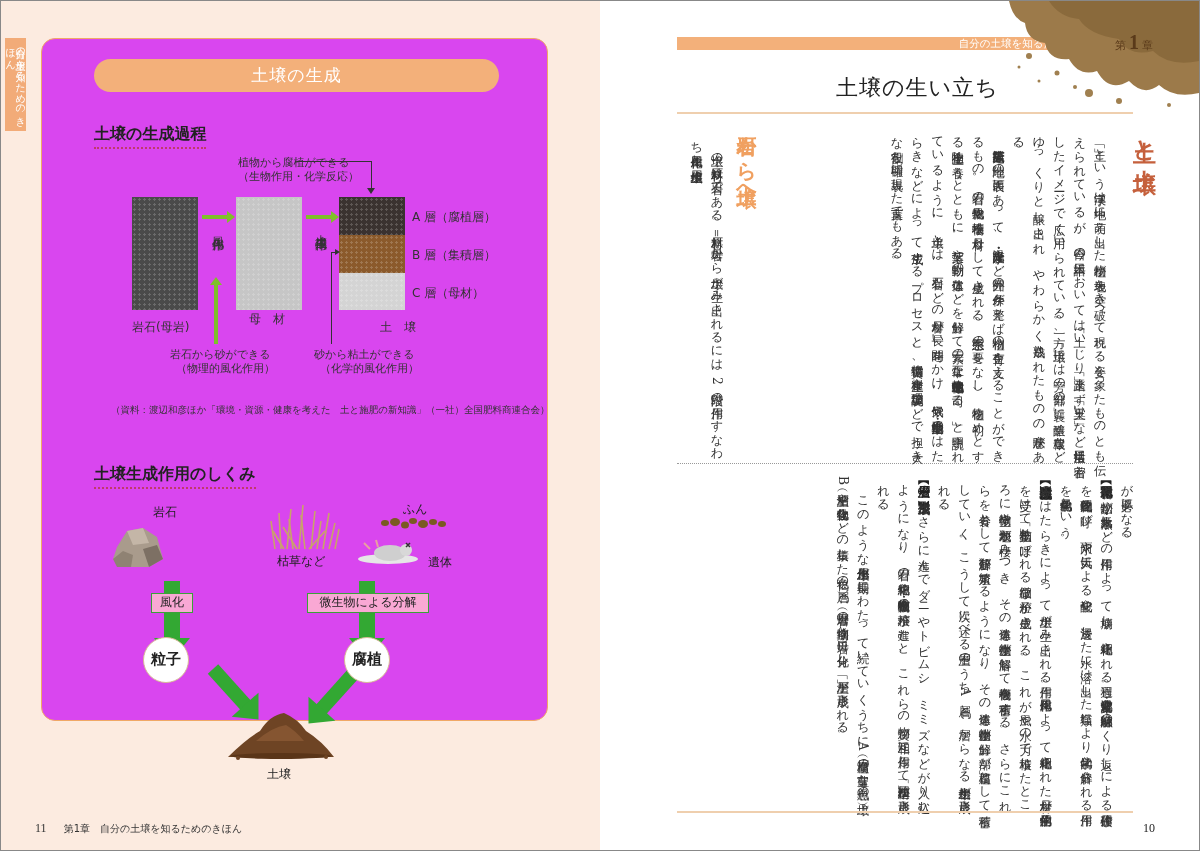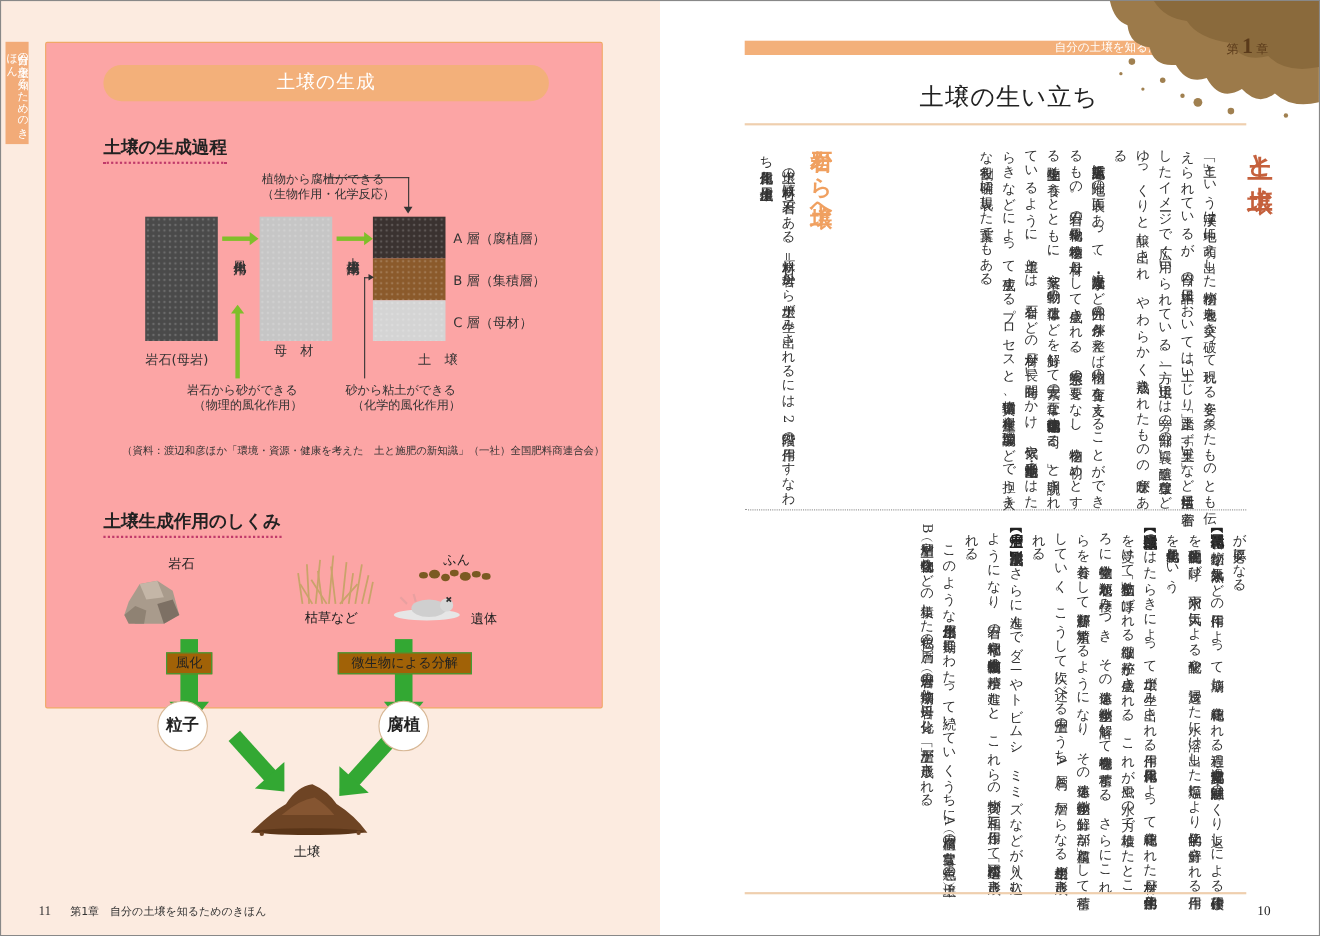--- a/index.html
+++ b/index.html
@@ -2,21 +2,21 @@
 <html><head>
 <meta charset="utf-8">
 <style>
   * { box-sizing: border-box; margin: 0; padding: 0; }
   html, body { width: 1200px; height: 851px; overflow: hidden; background: #fff; }
   body { position: relative; font-family: "DejaVu Sans", "Liberation Sans", sans-serif; color: #222; }
 
   
   .page-left { position: absolute; left: 0; top: 0; width: 600px; height: 851px; background: #fcebe0; border-top: 1px solid #888; border-left: 1px solid #888; border-bottom: 1px solid #888; }
   .side-tab { position: absolute; left: 4px; top: 37px; width: 21px; height: 93px; background: #f2ab78; writing-mode: vertical-rl; color: #fff; font-size: 10px; line-height: 10px; padding: 3px 1px; overflow: hidden; letter-spacing: 0; }
-  .panel { position: absolute; left: 40px; top: 37px; width: 507px; height: 606px; background: #fca5a5; border: 1.5px solid #f0a866; border-radius: 2px; }
+  .panel { position: absolute; left: 40px; top: 37px; width: 507px; height: 683px; background: #d946ef; border: 1.5px solid #f0a866; border-radius: 14px; }
   .section-pill { position: absolute; left: 52px; top: 20px; width: 405px; height: 33px; background: #f3b07a; border-radius: 17px; color: #fff; font-size: 17px; text-align: center; line-height: 33px; letter-spacing: 1px; }
 
   .sub-title { position: absolute; left: 52px; font-size: 16px; font-weight: bold; color: #222; padding-bottom: 2px; border-bottom: 2px dotted #c03a6a; }
   .sub-title.t1 { top: 85px; }
   .sub-title.t2 { top: 425px; }
 
   
   .d1 { position: absolute; left: 0; top: 0; width: 507px; height: 400px; }
   .box { position: absolute; background-image: radial-gradient(rgba(255,255,255,0.18) 1px, transparent 1.4px); background-size: 5px 5px; }
   .box.rock { left: 90px; top: 158px; width: 66px; height: 113px; background-color: #4a4a4a; }
@@ -28,21 +28,21 @@
   .vlabel { position: absolute; writing-mode: vertical-rl; font-size: 11px; color: #333; letter-spacing: 1px; }
   .garrow-h { position: absolute; height: 4px; background: #7fbf2a; }
   .garrow-h::after { content: ""; position: absolute; right: -7px; top: -4px; border-left: 8px solid #7fbf2a; border-top: 6px solid transparent; border-bottom: 6px solid transparent; }
   .garrow-v { position: absolute; width: 4px; background: #7fbf2a; }
   .garrow-v::before { content: ""; position: absolute; left: -4px; top: -7px; border-bottom: 8px solid #7fbf2a; border-left: 6px solid transparent; border-right: 6px solid transparent; }
   .thin-line { position: absolute; background: #333; }
   .caption { position: absolute; left: 50px; top: 365px; font-size: 9.5px; color: #333; white-space: nowrap; margin-left: 19px; }
 
   
   .d2-label { position: absolute; font-size: 12px; color: #222; white-space: nowrap; }
-  .green-box { position: absolute; height: 20px; border: 1.5px solid #3aa13a; background: #a16207; font-size: 12px; line-height: 17px; text-align: center; color: #222; z-index: 2; white-space: nowrap; }
+  .green-box { position: absolute; height: 20px; border: 1.5px solid #3aa13a; background: #f9a8d4; font-size: 12px; line-height: 17px; text-align: center; color: #222; z-index: 2; white-space: nowrap; }
   .green-shaft { position: absolute; background: #33a833; }
   .green-head { position: absolute; width: 0; height: 0; border-top: 22px solid #33a833; border-left: 18px solid transparent; border-right: 18px solid transparent; }
   .circle { position: absolute; width: 46px; height: 46px; border-radius: 50%; border: 1.5px solid #d8b896; background: #fff; font-size: 15px; font-weight: bold; line-height: 43px; text-align: center; color: #222; z-index: 2; }
   .diag-arrow { position: absolute; width: 14px; height: 50px; background: #33a833; transform-origin: top center; }
   .diag-arrow::after { content: ""; position: absolute; left: -11px; bottom: -18px; border-top: 20px solid #33a833; border-left: 18px solid transparent; border-right: 18px solid transparent; }
 
   .rock-illus { position: absolute; left: 108px; top: 524px; width: 56px; height: 44px; }
   .grass-illus { position: absolute; left: 268px; top: 500px; width: 72px; height: 50px; }
   .dung-illus { position: absolute; left: 378px; top: 515px; width: 70px; height: 14px; }
   .mouse-illus { position: absolute; left: 355px; top: 538px; width: 64px; height: 26px; }

